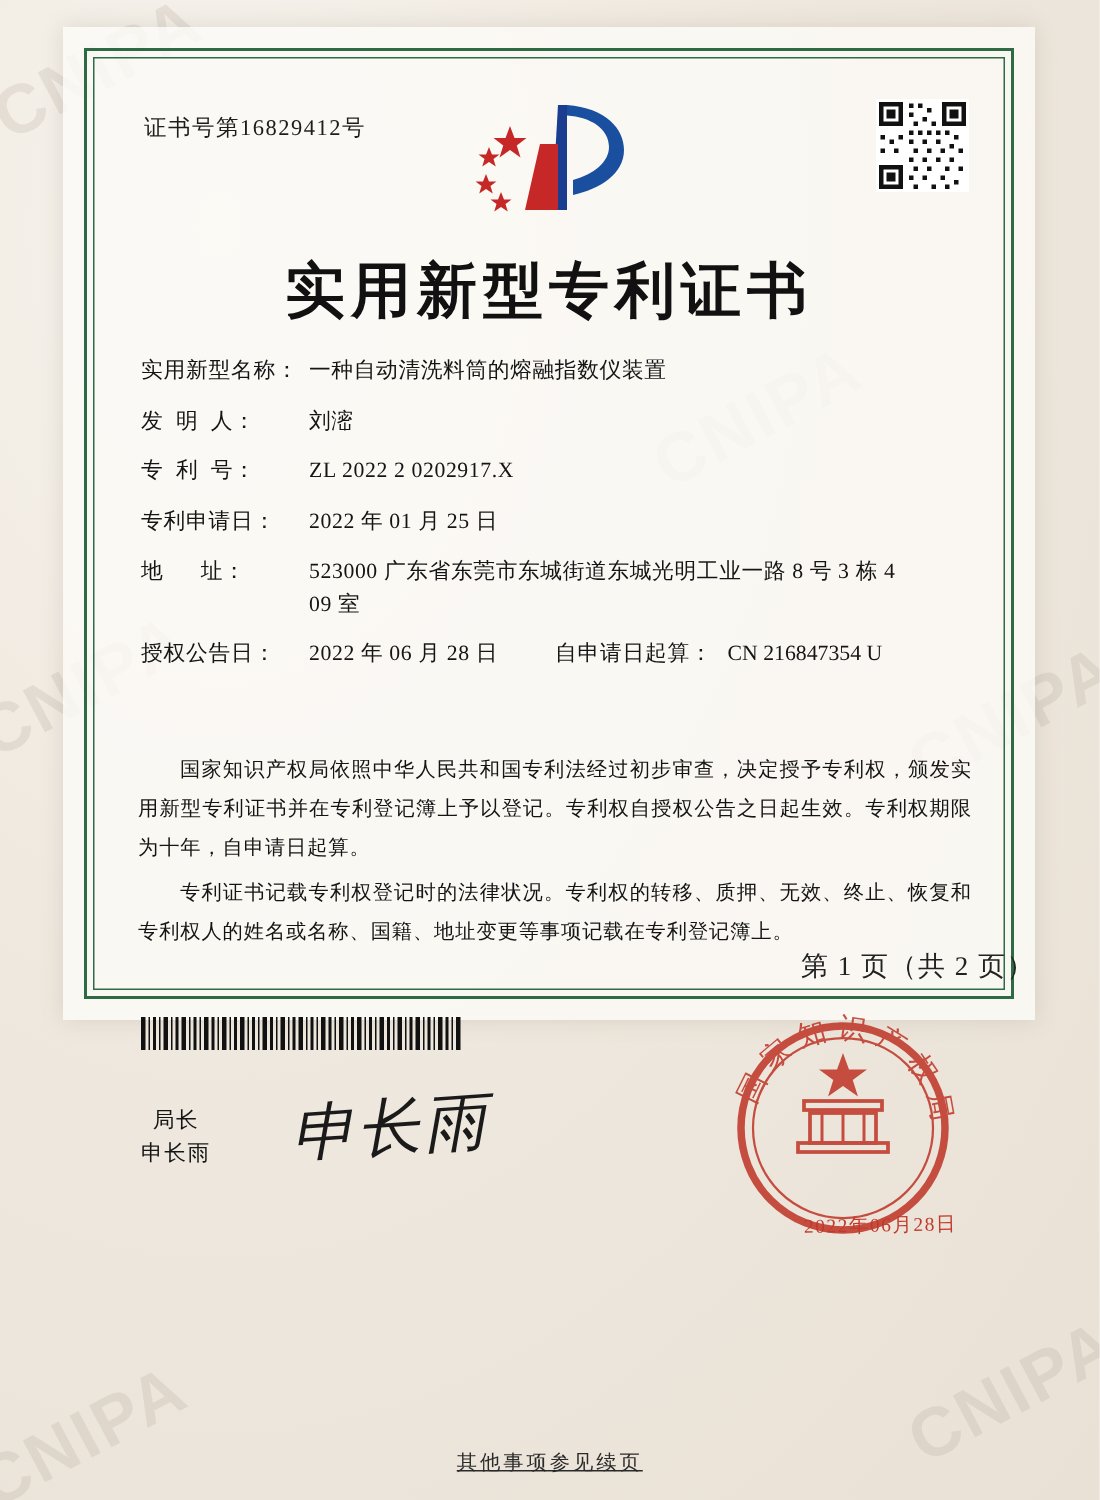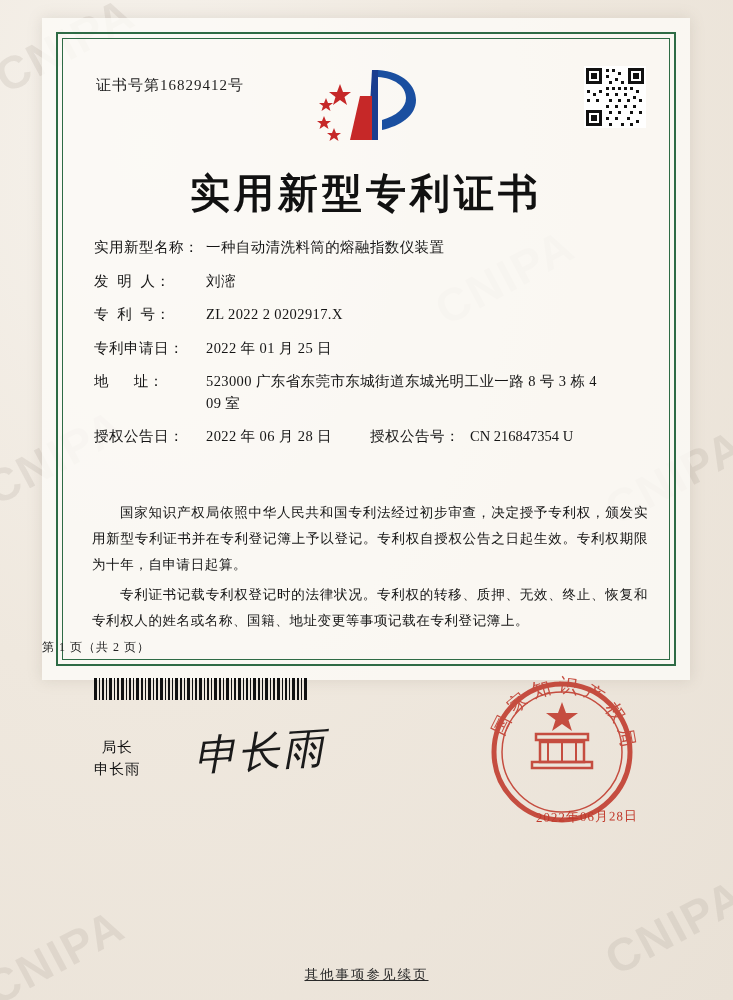--- a/index.html
+++ b/index.html
@@ -206,22 +206,22 @@
     color: #c0392b;
     letter-spacing: 1px;
     transform: rotate(-1deg);
     font-family: "Liberation Serif", serif;
   }
 
   .page-num {
     position: absolute;
     bottom: 24px;
     left: 0; right: 0;
-    text-align: left;
-    font-size: 12px;
+    text-align: right;
+    font-size: 18px;
     color: #222;
     letter-spacing: 1px;
   }
 
   .footer-note {
     position: absolute;
     bottom: 16px;
     left: 0; right: 0;
     text-align: center;
     font-size: 13.5px;
@@ -347,21 +347,21 @@
         <div class="f-label">地      址：</div>
         <div class="f-value">
           <span>523000  广东省东莞市东城街道东城光明工业一路 8 号 3 栋 4</span>
           <span class="line2">09 室</span>
         </div>
       </div>
       <div class="field split">
         <div class="f-label">授权公告日：</div>
         <div class="f-value" style="flex:0 0 auto;">2022 年 06 月 28 日</div>
         <div class="right-group">
-          <div class="right-label">授权公告号：</div>
+          <div class="right-label">自申请日起算：</div>
           <div class="right-value">CN 216847354 U</div>
         </div>
       </div>
     </div>
 
     <div class="paras">
       <p>国家知识产权局依照中华人民共和国专利法经过初步审查，决定授予专利权，颁发实用新型专利证书并在专利登记簿上予以登记。专利权自授权公告之日起生效。专利权期限为十年，自申请日起算。</p>
       <p>专利证书记载专利权登记时的法律状况。专利权的转移、质押、无效、终止、恢复和专利权人的姓名或名称、国籍、地址变更等事项记载在专利登记簿上。</p>
     </div>
 

